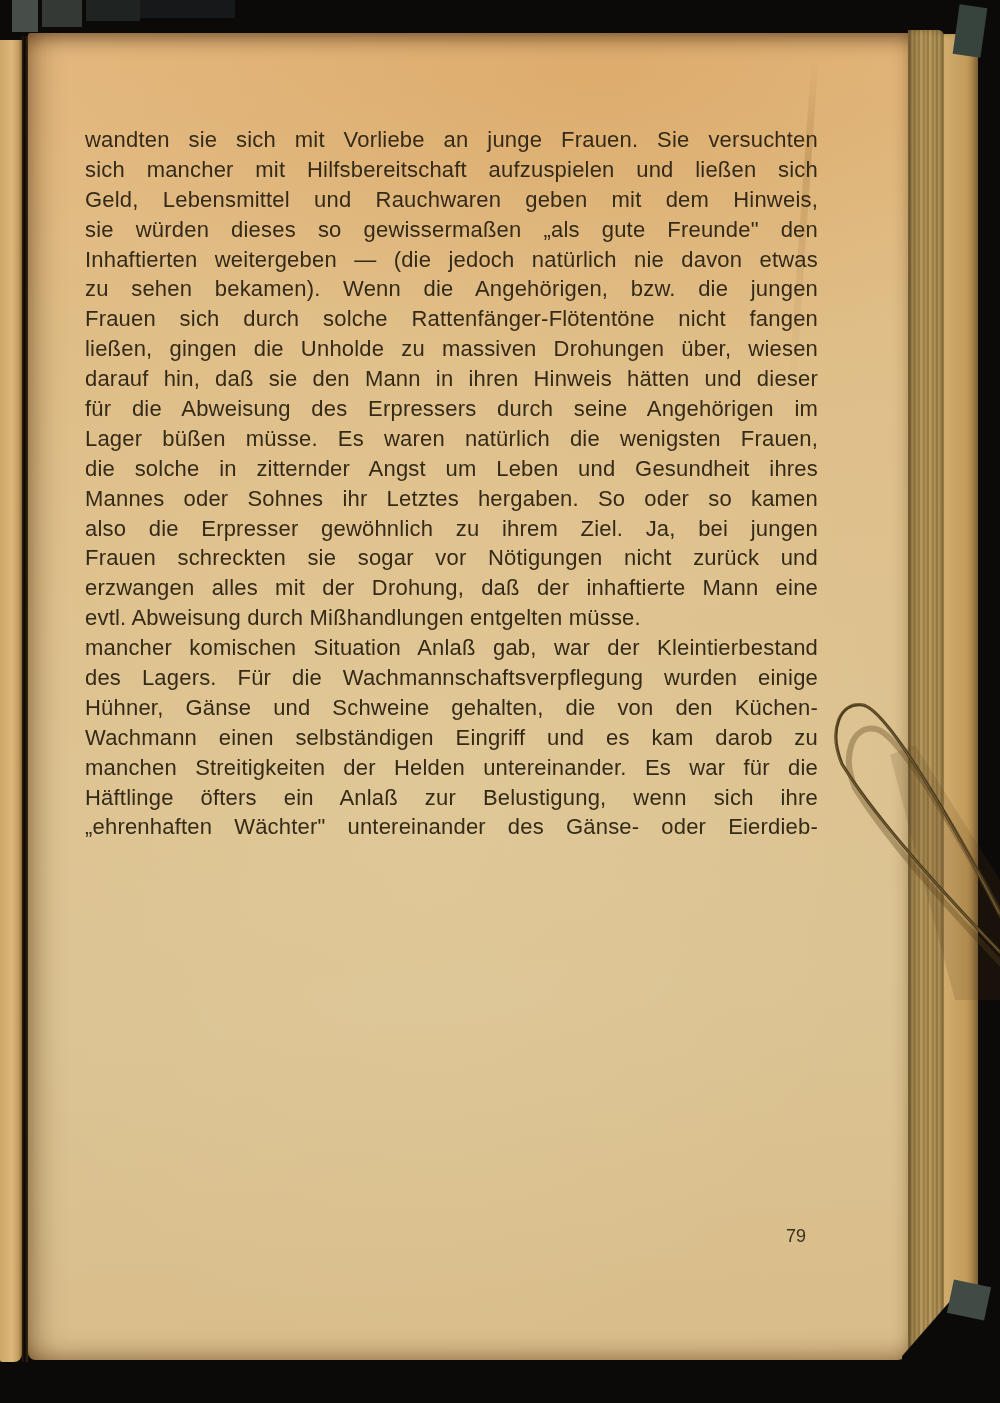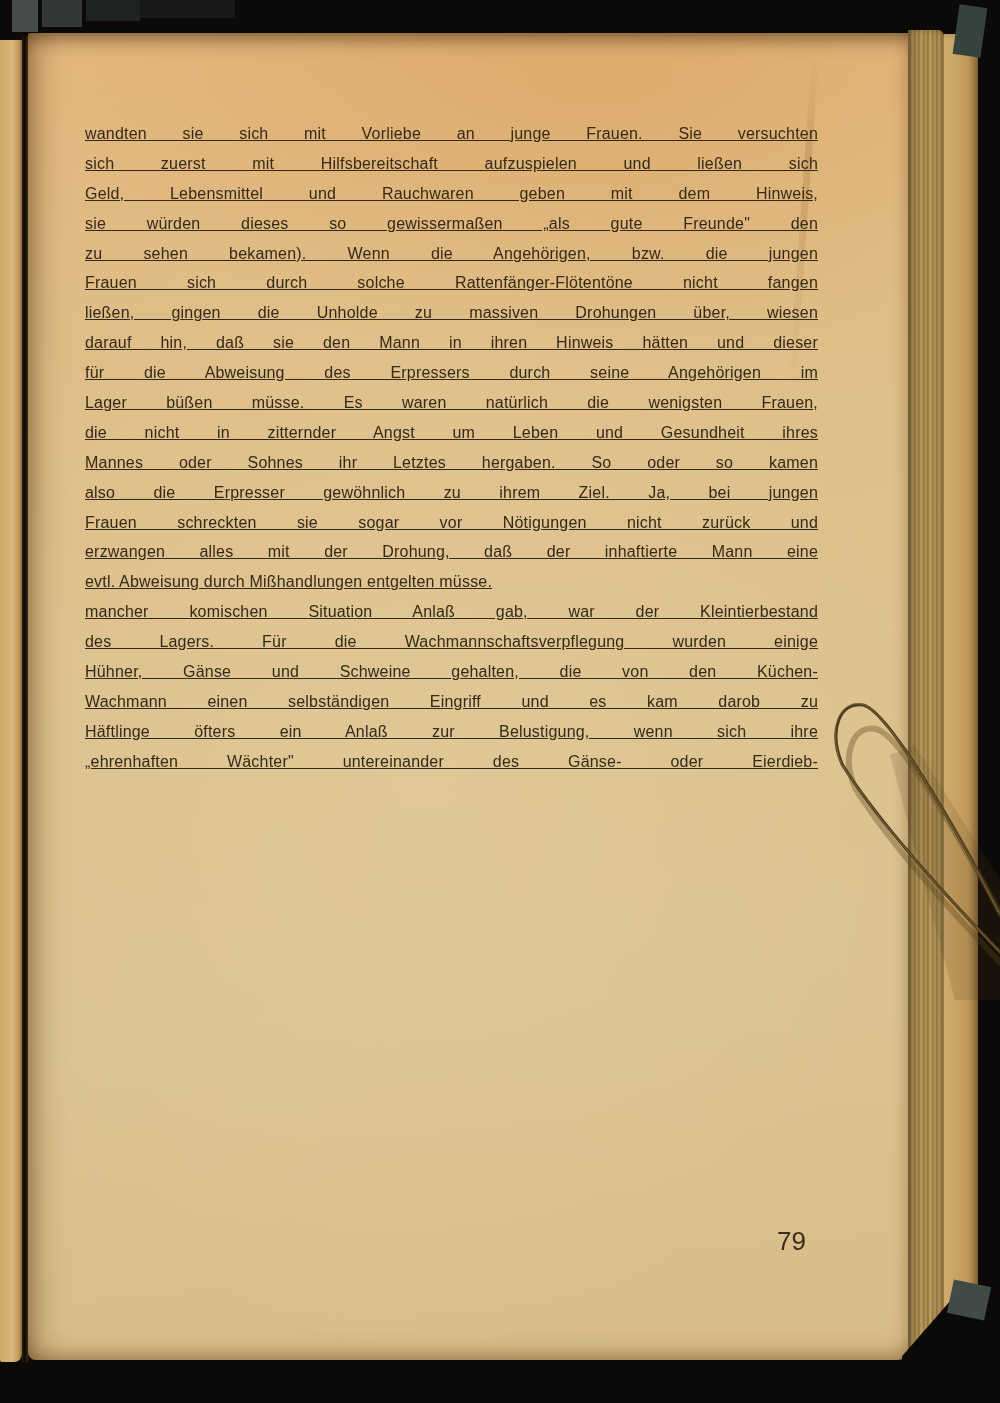--- a/index.html
+++ b/index.html
@@ -32,27 +32,27 @@
     box-shadow:
       inset 0 16px 20px -12px rgba(55,32,10,.6),
       inset 22px 0 30px -16px rgba(95,60,22,.55),
       inset -8px 0 18px -10px rgba(110,75,30,.3),
       inset 0 -18px 24px -16px rgba(95,60,25,.5);}
 
   .crease{position:absolute;left:772px;top:25px;width:7px;height:330px;
     background:linear-gradient(180deg,rgba(150,105,50,0),rgba(150,105,50,.28) 30%,rgba(150,105,50,.12) 70%,transparent);
     transform:rotate(4deg);border-radius:4px;}
 
-  .textblock{position:absolute;left:57px;top:86px;width:733px;
-    font-size:16px;line-height:29.9px;letter-spacing:.2px;color:#342a19;text-decoration:underline;}
+  .textblock{position:absolute;left:57px;top:92px;width:733px;
+    font-size:22px;line-height:29.9px;letter-spacing:.2px;color:#342a19;}
   .ln{height:29.9px;text-align:justify;text-align-last:justify;overflow:hidden;}
   .ln.flush{text-align-last:left;}
   .ln.indent{text-indent:30px;}
 
-  .pagenum{position:absolute;top:1193px;right:102px;font-size:26px;color:#3a2e1c;text-align:right;}
+  .pagenum{position:absolute;top:1193px;right:102px;font-size:18px;color:#3a2e1c;text-align:right;}
 
   
   .stack{position:absolute;left:908px;top:30px;width:36px;height:1322px;
     background:repeating-linear-gradient(to right,#b2955a 0px,#8d7241 2px,#c0a267 4px,#97793f 7px,#b89b60 9px);
     box-shadow:inset 8px 0 10px -5px rgba(50,32,10,.55), inset -4px 0 8px -3px rgba(50,32,10,.4);
     border-radius:0 6px 4px 0;}
   .fore-edge{position:absolute;left:944px;top:34px;width:34px;height:1310px;
     background:linear-gradient(to right,#d2ad6e,#c19a58 70%,#a8824a);
     border-radius:0 14px 8px 0;
     box-shadow:inset -5px 0 8px -3px rgba(40,25,8,.5);}
@@ -75,39 +75,41 @@
   <div class="chunk chunk3"></div>
   <div class="chunk chunk4"></div>
 
   <div class="left-edge"></div>
   <div class="gutter"></div>
 
   <div class="page">
     <div class="crease"></div>
     <div class="textblock">
       <div class="ln">wandten sie sich mit Vorliebe an junge Frauen. Sie versuchten</div>
-      <div class="ln">sich zuerst mit Hilfsbereitschaft aufzuspielen und ließen sich</div>
+      <div class="ln">sich mancher mit Hilfsbereitschaft aufzuspielen und ließen sich</div>
       <div class="ln">Geld, Lebensmittel und Rauchwaren geben mit dem Hinweis,</div>
       <div class="ln">sie würden dieses so gewissermaßen „als gute Freunde" den</div>
+      <div class="ln">Inhaftierten weitergeben — (die jedoch natürlich nie davon etwas</div>
       <div class="ln">zu sehen bekamen). Wenn die Angehörigen, bzw. die jungen</div>
       <div class="ln">Frauen sich durch solche Rattenfänger-Flötentöne nicht fangen</div>
       <div class="ln">ließen, gingen die Unholde zu massiven Drohungen über, wiesen</div>
       <div class="ln">darauf hin, daß sie den Mann in ihren Hinweis hätten und dieser</div>
       <div class="ln">für die Abweisung des Erpressers durch seine Angehörigen im</div>
       <div class="ln">Lager büßen müsse. Es waren natürlich die wenigsten Frauen,</div>
-      <div class="ln">die nicht in zitternder Angst um Leben und Gesundheit ihres</div>
+      <div class="ln">die solche in zitternder Angst um Leben und Gesundheit ihres</div>
       <div class="ln">Mannes oder Sohnes ihr Letztes hergaben. So oder so kamen</div>
       <div class="ln">also die Erpresser gewöhnlich zu ihrem Ziel. Ja, bei jungen</div>
       <div class="ln">Frauen schreckten sie sogar vor Nötigungen nicht zurück und</div>
       <div class="ln">erzwangen alles mit der Drohung, daß der inhaftierte Mann eine</div>
       <div class="ln flush">evtl. Abweisung durch Mißhandlungen entgelten müsse.</div>
       <div class="ln">mancher komischen Situation Anlaß gab, war der Kleintierbestand</div>
       <div class="ln">des Lagers. Für die Wachmannschaftsverpflegung wurden einige</div>
       <div class="ln">Hühner, Gänse und Schweine gehalten, die von den Küchen-</div>
       <div class="ln">Wachmann einen selbständigen Eingriff und es kam darob zu</div>
+      <div class="ln">manchen Streitigkeiten der Helden untereinander. Es war für die</div>
       <div class="ln">Häftlinge öfters ein Anlaß zur Belustigung, wenn sich ihre</div>
       <div class="ln">„ehrenhaften Wächter" untereinander des Gänse- oder Eierdieb-</div>
     </div>
     <div class="pagenum">79</div>
   </div>
 
   <div class="stack"></div>
   <div class="fore-edge"></div>
   <div class="slate-top"></div>
   <div class="corner-cut"></div>

